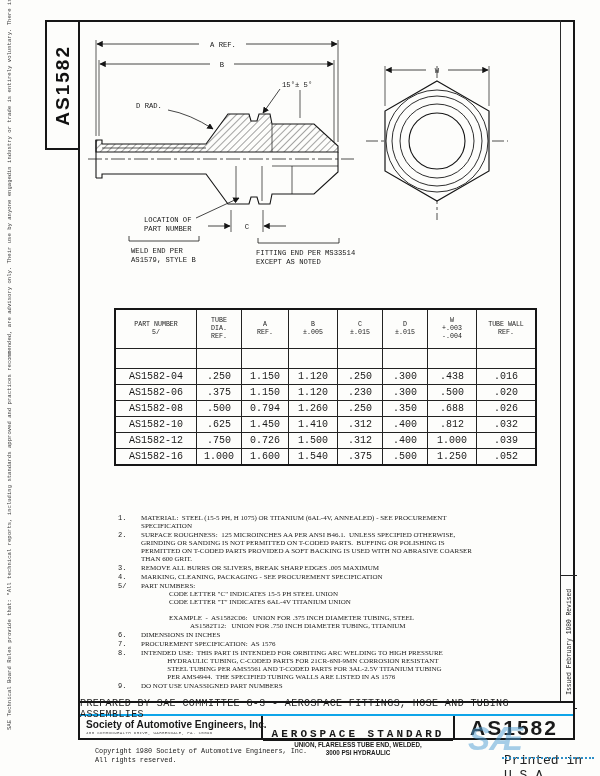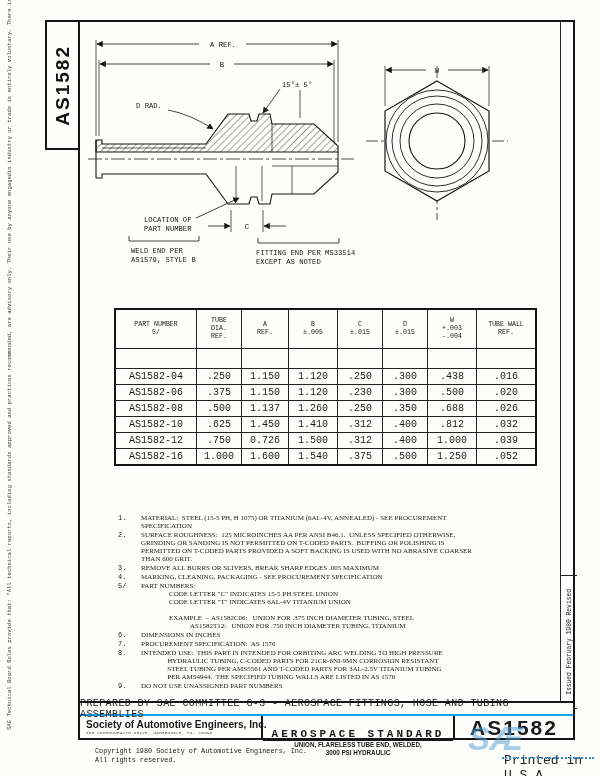--- a/index.html
+++ b/index.html
@@ -207,21 +207,21 @@
           <td>1.150</td>
           <td>1.120</td>
           <td>.230</td>
           <td>.300</td>
           <td>.500</td>
           <td>.020</td>
         </tr>
         <tr>
           <td>AS1582-08</td>
           <td>.500</td>
-          <td>1.137</td>
+          <td>0.794</td>
           <td>1.260</td>
           <td>.250</td>
           <td>.350</td>
           <td>.688</td>
           <td>.026</td>
         </tr>
         <tr>
           <td>AS1582-10</td>
           <td>.625</td>
           <td>1.450</td>

